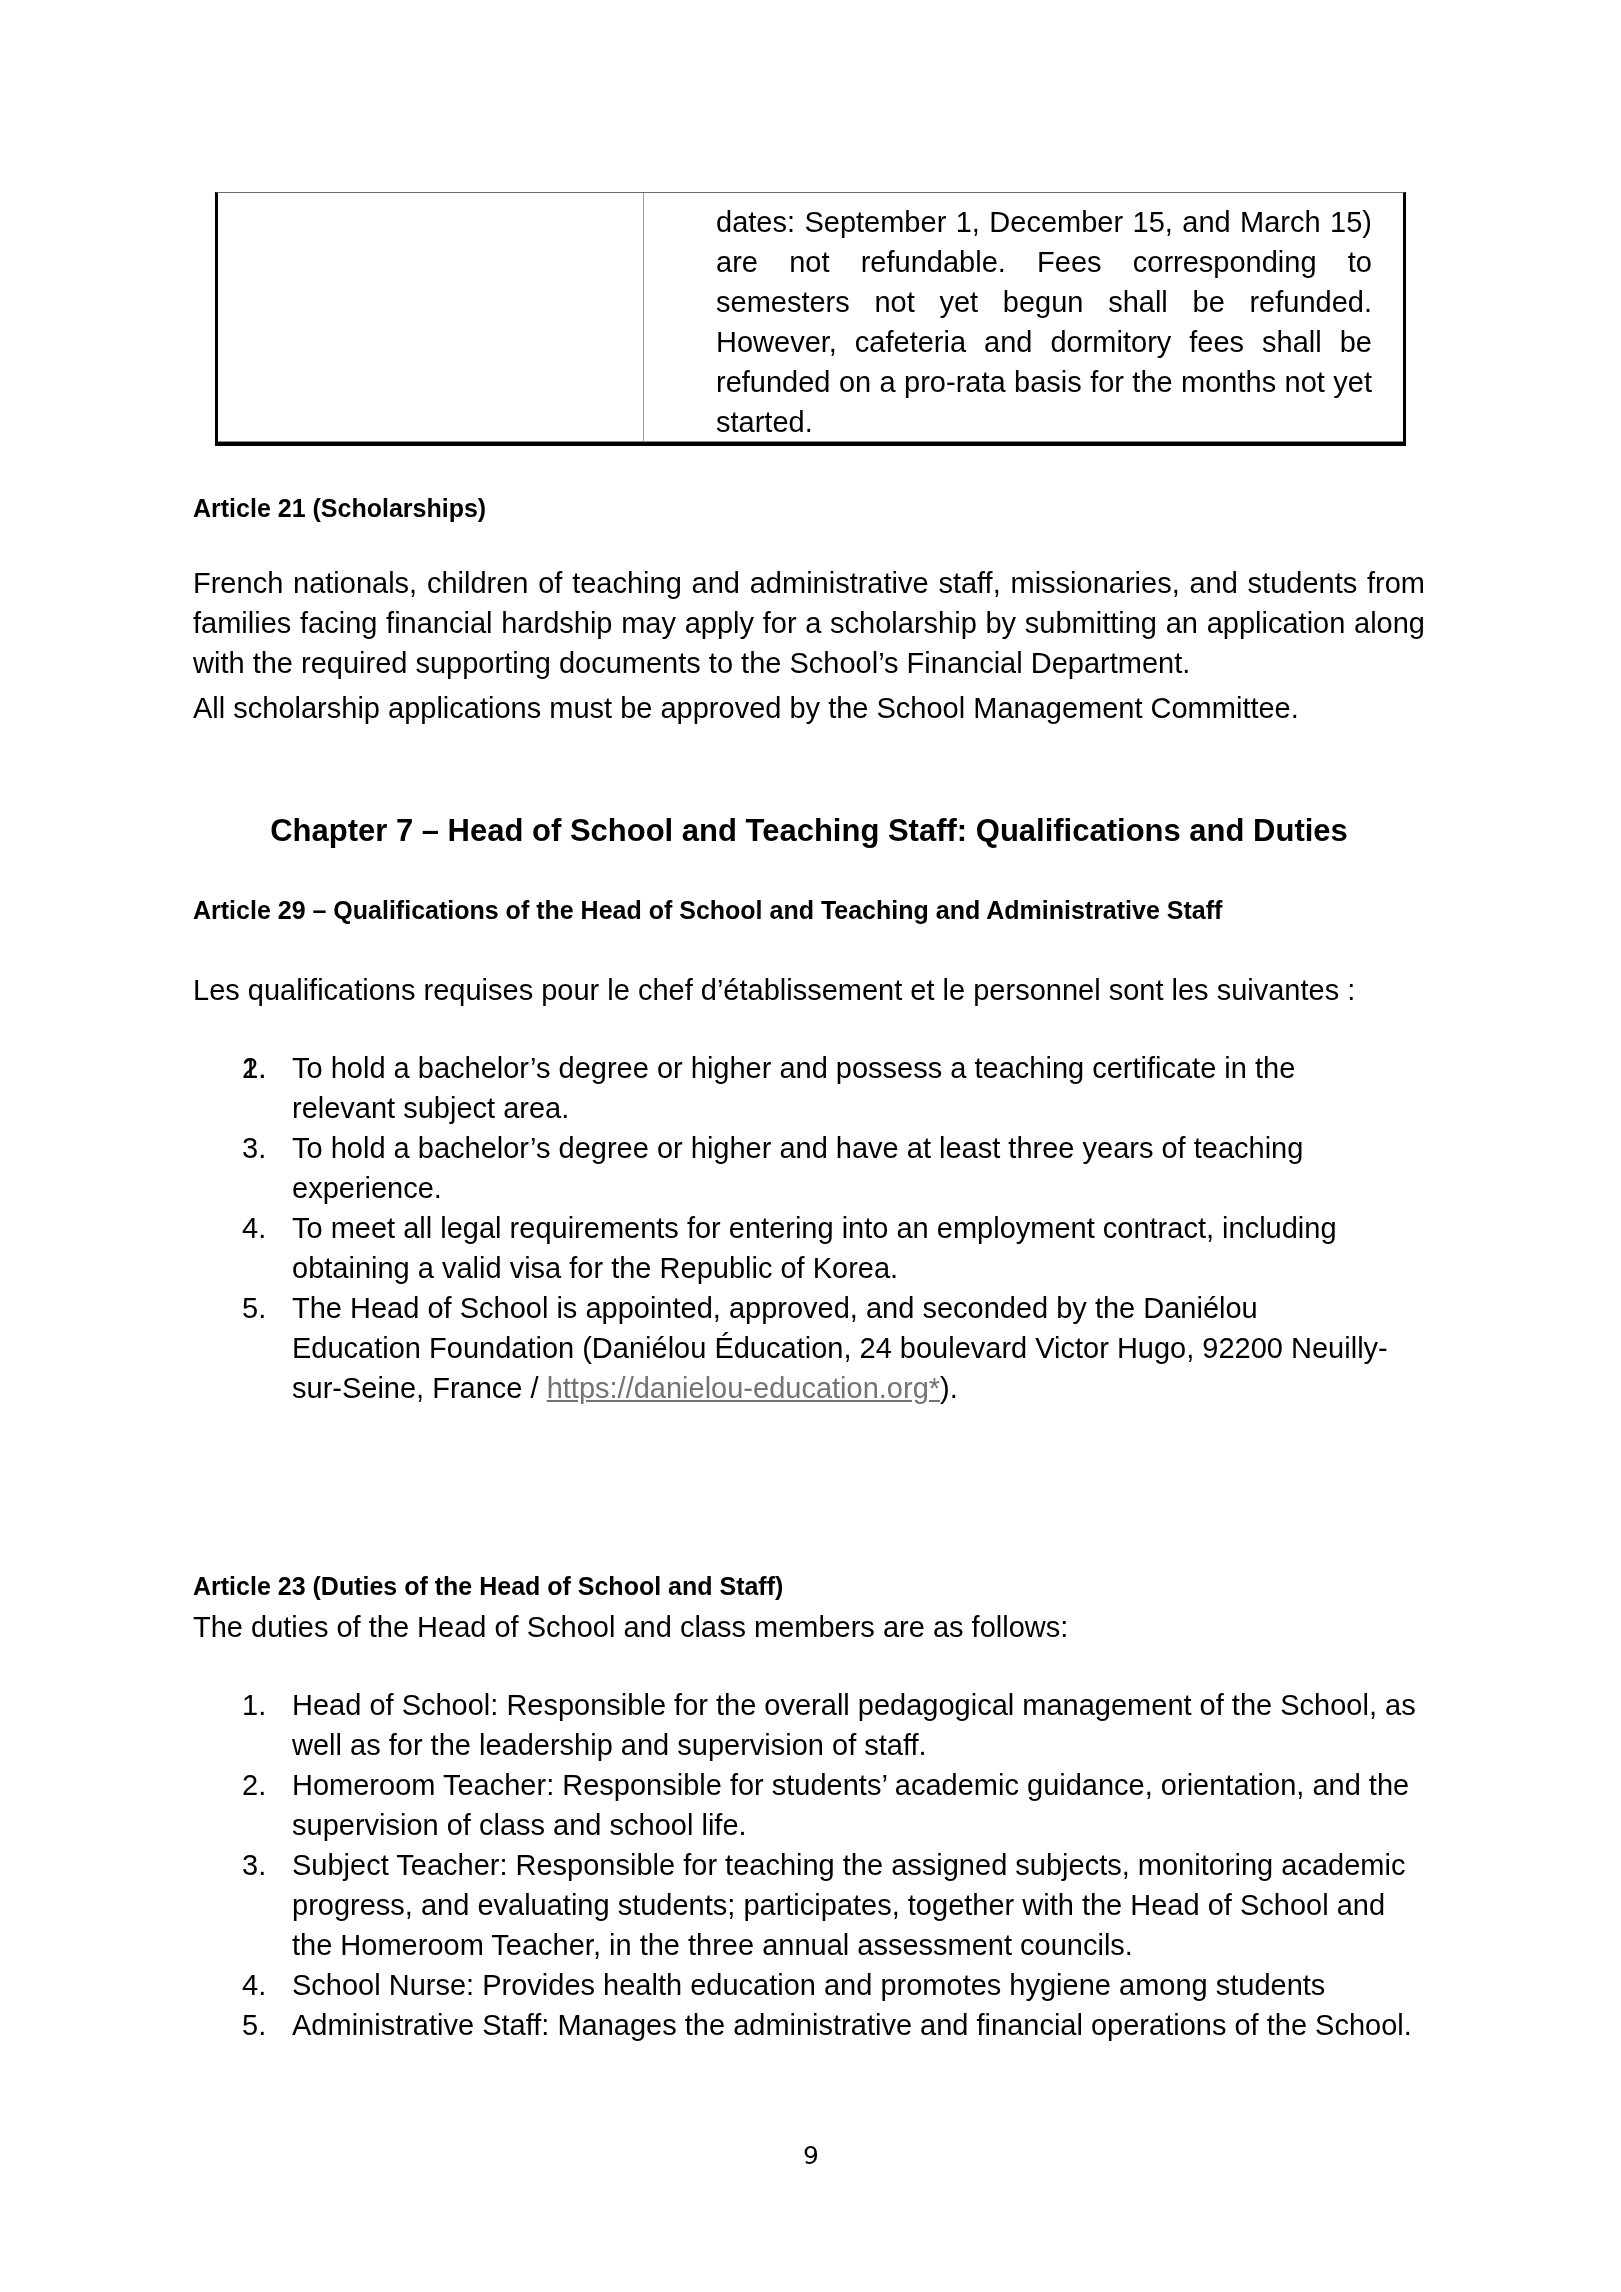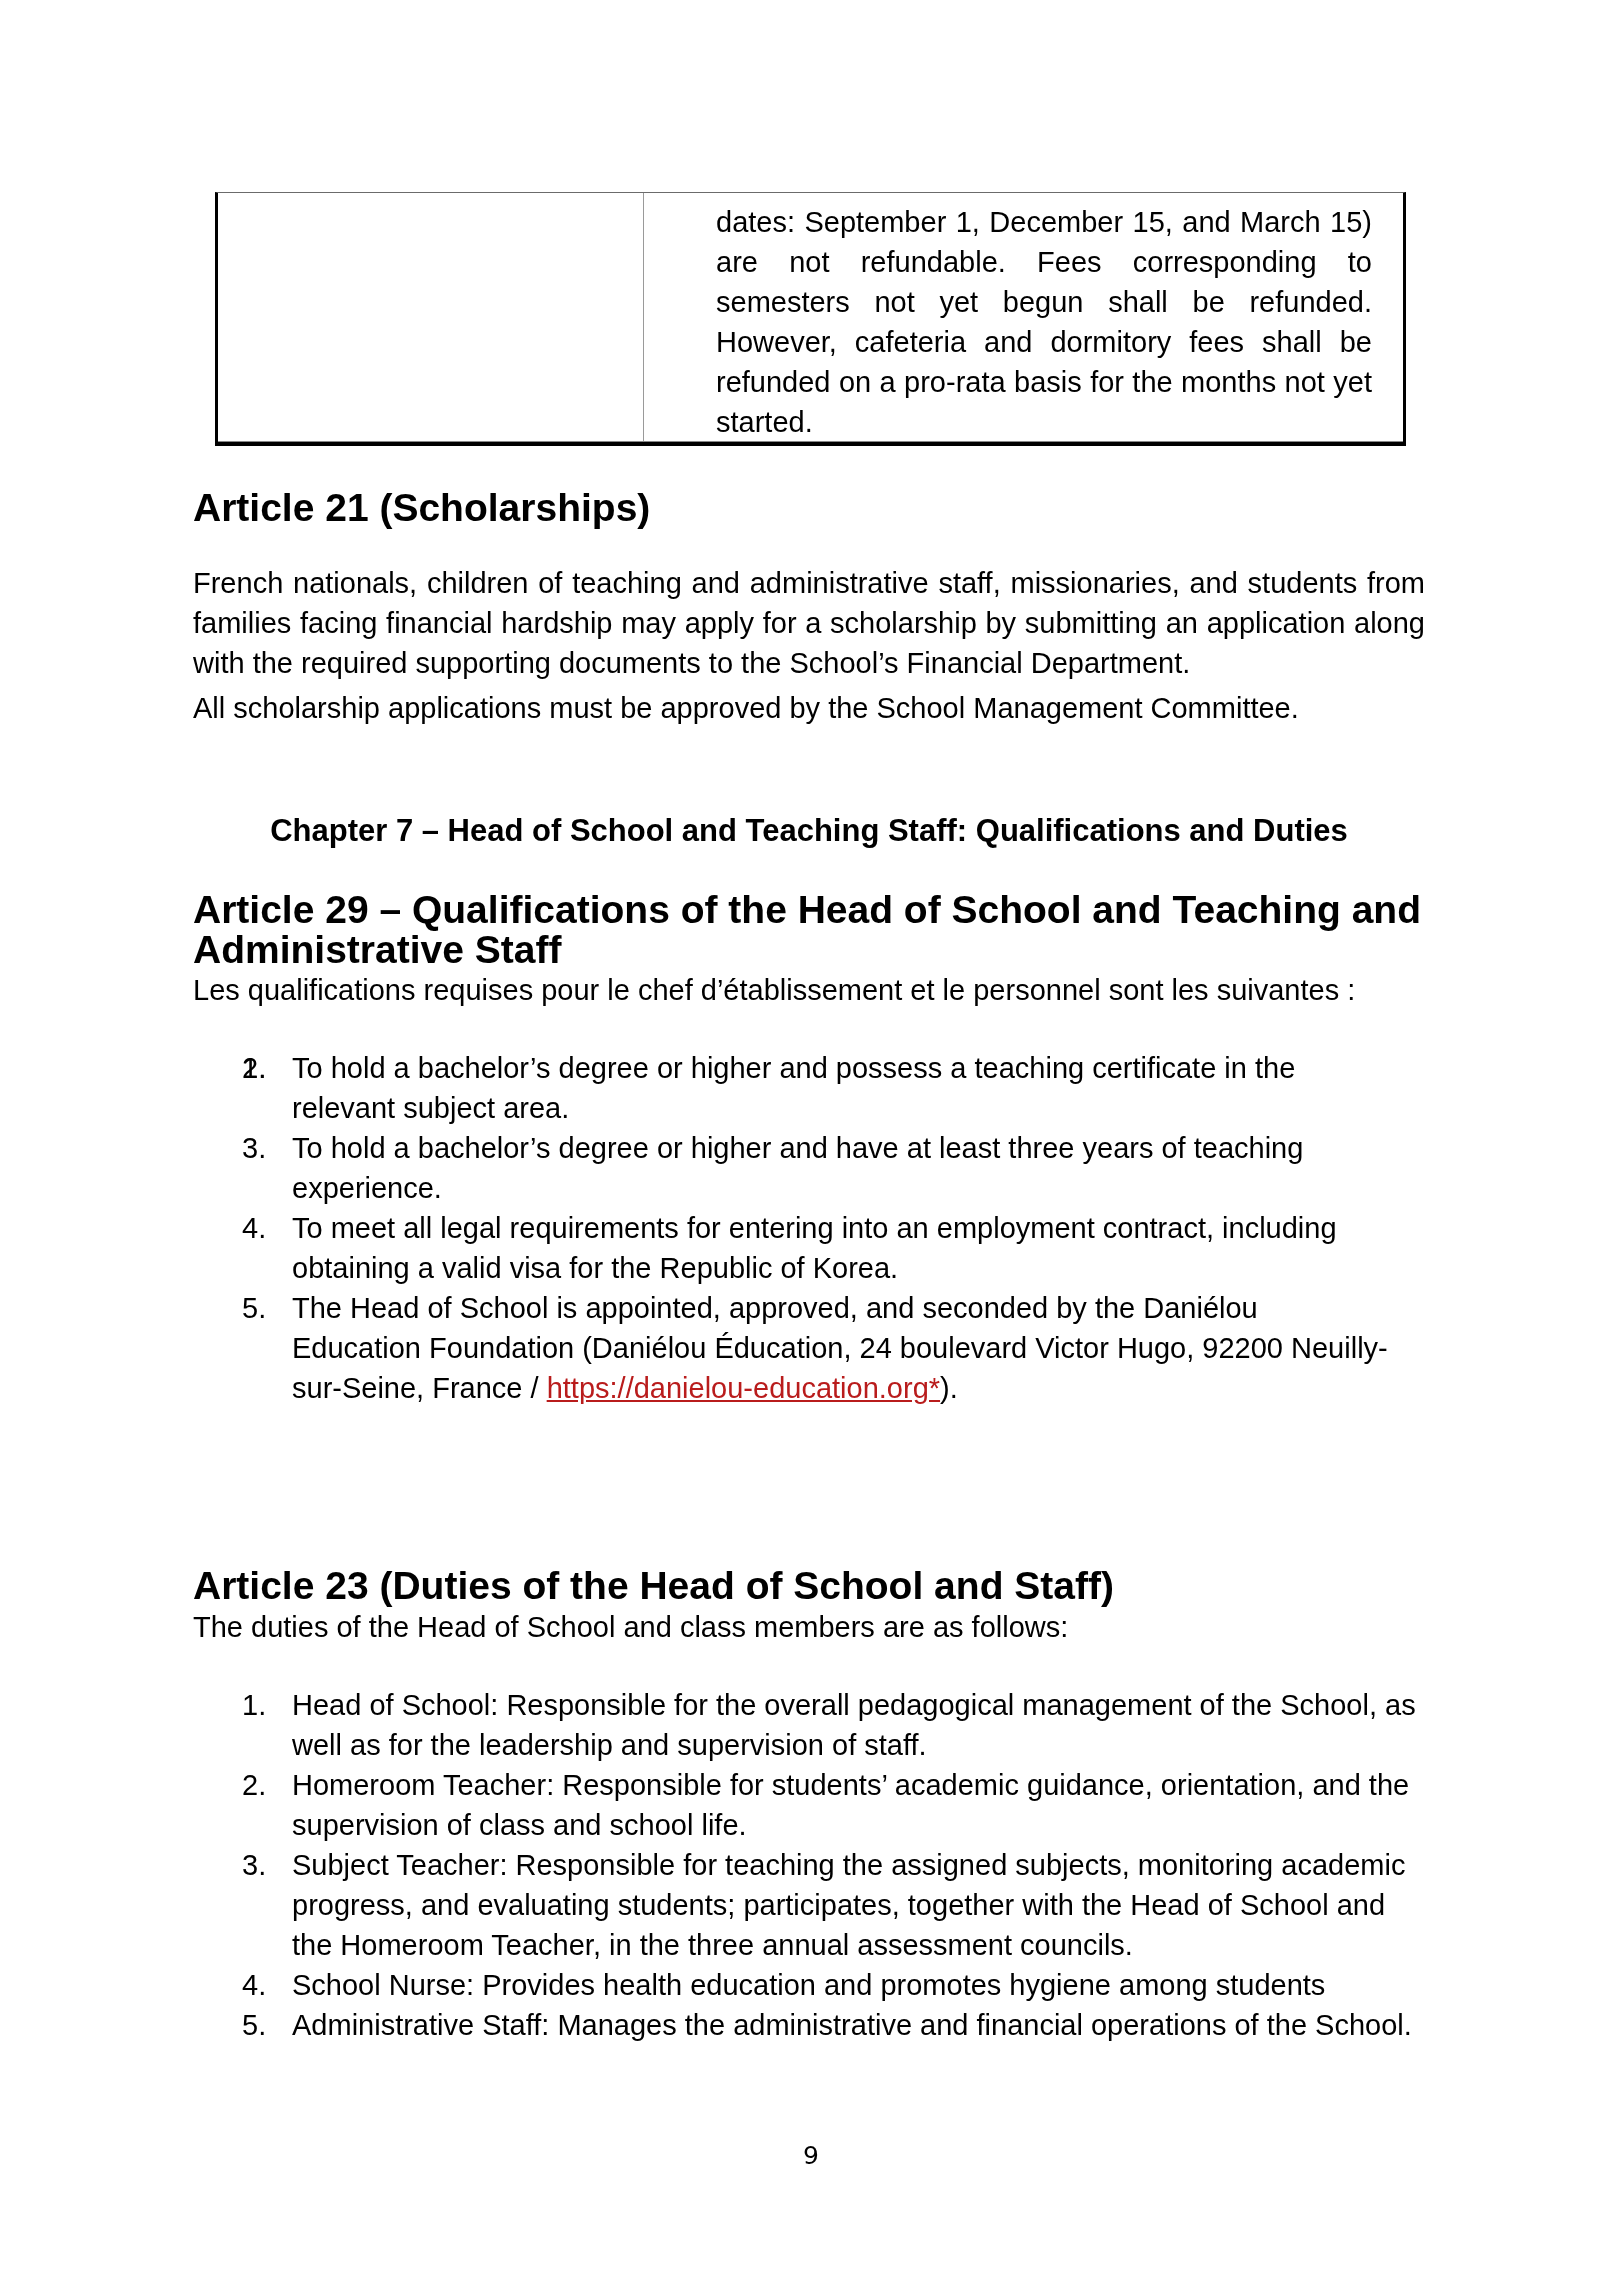--- a/index.html
+++ b/index.html
@@ -27,21 +27,21 @@
   #tbl-divider {
     left: 425px; top: 0; width: 0.9px; height: 100%; background: #9a9a9a;
   }
   #tbl-cell-left { left: 0; top: 0; width: 425px; height: 100%; }
   #tbl-cell-right {
     left: 498px; top: 9px; width: 656px;
   }
 
   #content { left: 193px; top: 0; width: 1232px; }
 
-  .heading { font-weight: bold; font-size: 39px; line-height: 40px; }
+  .heading { font-weight: bold; font-size: 25px; line-height: 40px; }
   .chapter { font-weight: bold; font-size: 31px; line-height: 39px; text-align: center; width: 1232px; }
 
   ol.numbered { list-style: none; margin: 0; padding: 0; }
   ol.numbered li { position: relative; padding-left: 99px; font-size: 29px; line-height: 40px; }
   ol.numbered li .num { position: absolute; left: 49px; top: 0; }
 
   a.link { color: #1515b4; text-decoration: underline; }
 
   #page-number {
     left: 0; width: 1622px; top: 2140px; text-align: center;
@@ -66,21 +66,21 @@
   <div class="abs chapter" style="left:0; top:811px;">Chapter 7 – Head of School and Teaching Staff: Qualifications and Duties</div>
 
   <div class="abs heading" style="left:0; top:890px; width:1232px;">Article 29 – Qualifications of the Head of School and Teaching and Administrative Staff</div>
   <div class="abs body-text" style="left:0; top:970px; width:1232px;">Les qualifications requises pour le chef d’établissement et le personnel sont les suivantes :</div>
 
   <ol class="numbered abs" style="left:0; top:1048px; width:1200px;">
     <li><span class="num">1.</span></li>
     <li><span class="num">2.</span><span>To hold a bachelor’s degree or higher and possess a teaching certificate in the relevant subject area.</span></li>
     <li><span class="num">3.</span><span>To hold a bachelor’s degree or higher and have at least three years of teaching experience.</span></li>
     <li><span class="num">4.</span><span>To meet all legal requirements for entering into an employment contract, including obtaining a valid visa for the Republic of Korea.</span></li>
-    <li><span class="num">5.</span><span>The Head of School is appointed, approved, and seconded by the Daniélou Education Foundation (Daniélou Éducation, 24 boulevard Victor Hugo, 92200 Neuilly-sur-Seine, France / </span><a class="link" style="color: #b91c1c; text-decoration: underline;">https://danielou-education.org*</a><span>).</span></li>
+    <li><span class="num">5.</span><span>The Head of School is appointed, approved, and seconded by the Daniélou Education Foundation (Daniélou Éducation, 24 boulevard Victor Hugo, 92200 Neuilly-sur-Seine, France / </span><a class="link" style="color: #737373; text-decoration: underline;">https://danielou-education.org*</a><span>).</span></li>
   </ol>
 
   <div class="abs heading" style="left:0; top:1566px; width:1232px;">Article 23 (Duties of the Head of School and Staff)</div>
   <div class="abs body-text" style="left:0; top:1607px; width:1232px;">The duties of the Head of School and class members are as follows:</div>
 
   <ol class="numbered abs" style="left:0; top:1685px; width:1232px;">
     <li><span class="num">1.</span><span>Head of School: Responsible for the overall pedagogical management of the School, as well as for the leadership and supervision of staff.</span></li>
     <li><span class="num">2.</span><span>Homeroom Teacher: Responsible for students’ academic guidance, orientation, and the supervision of class and school life.</span></li>
     <li><span class="num">3.</span><span>Subject Teacher: Responsible for teaching the assigned subjects, monitoring academic progress, and evaluating students; participates, together with the Head of School and the Homeroom Teacher, in the three annual assessment councils.</span></li>
     <li><span class="num">4.</span><span>School Nurse: Provides health education and promotes hygiene among students</span></li>

